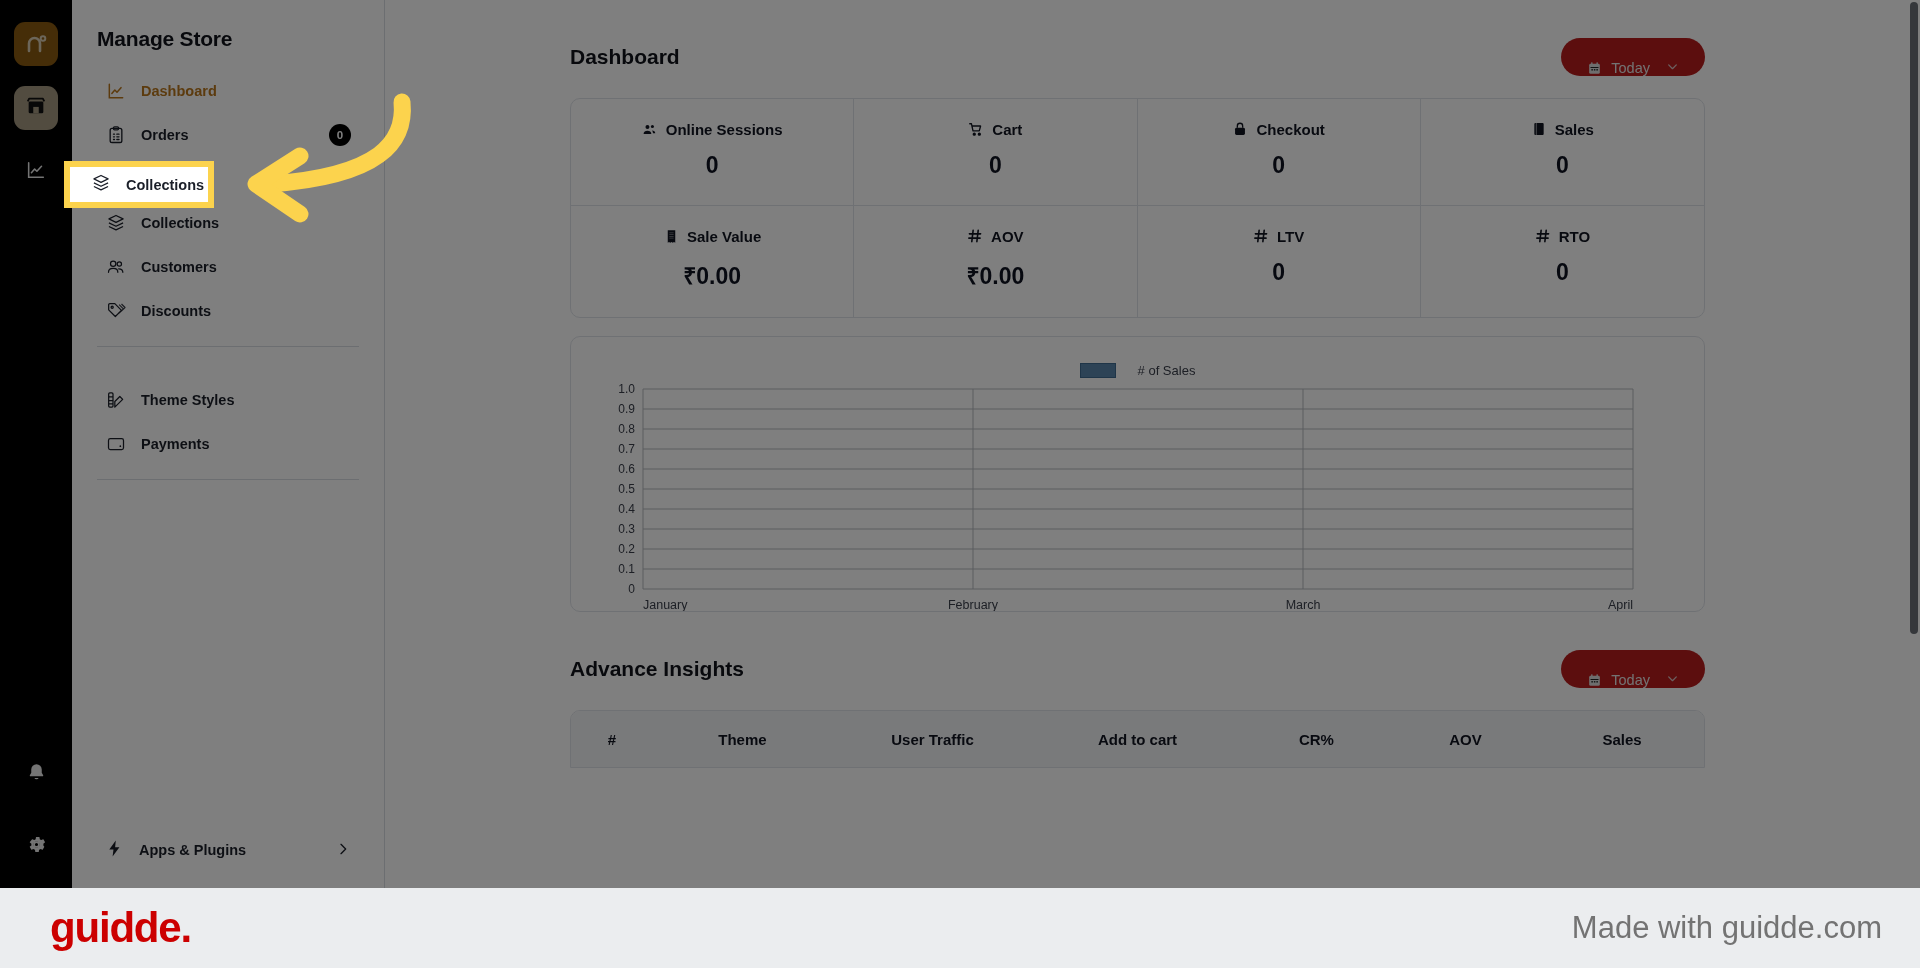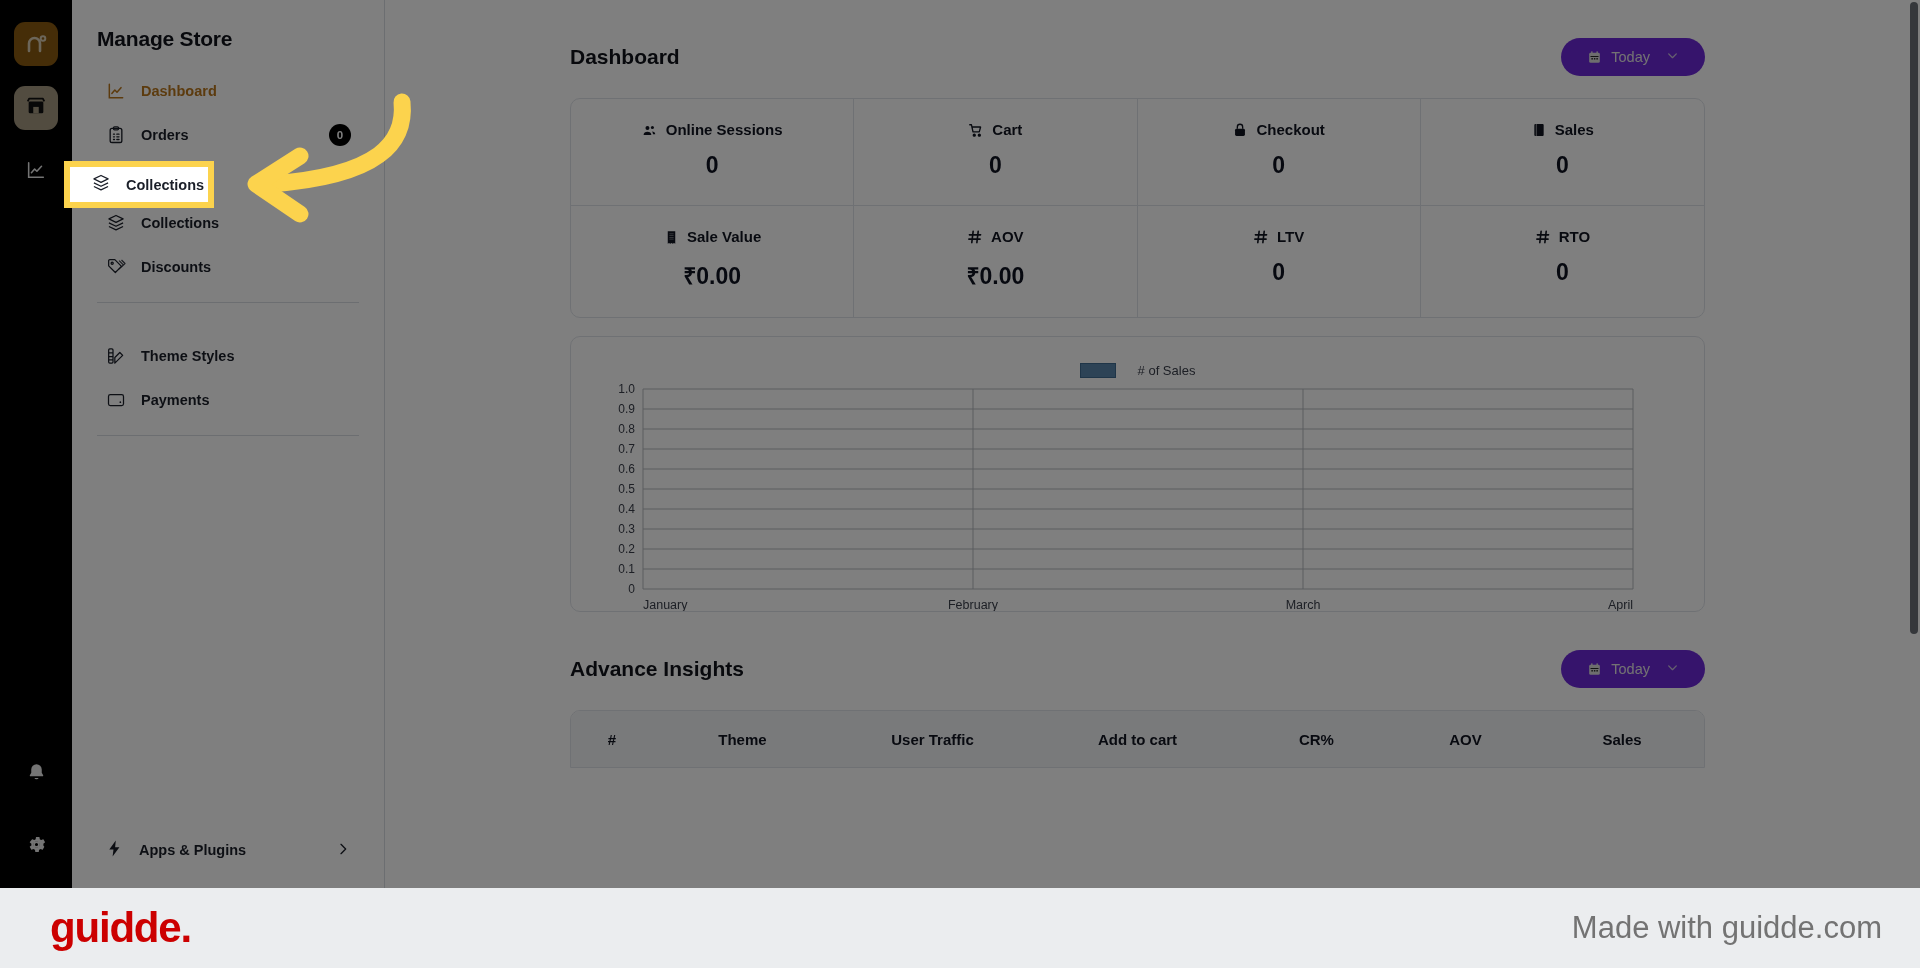--- a/index.html
+++ b/index.html
@@ -103,23 +103,23 @@
     overflow: hidden;
   }
 
   .section-head {
     display: flex; align-items: center;
     margin: 38px 215px 0 185px;
   }
   .section-title { font-size: 21px; font-weight: 700; color: #10131a; }
   .btn-today {
     margin-left: auto;
-    background: #6d28d9; color: #e6e6e6;
+    background: #b91c1c; color: #e6e6e6;
     border-radius: 22px; height: 38px; padding: 0 26px;
-    display: flex; align-items: center; gap: 9px;
+    display: flex; align-items: flex-end; gap: 9px;
     font-size: 14.5px; font-weight: 500;
   }
   .btn-today .cal { width: 15px; height: 15px; display:flex; }
   .btn-today .chev { margin-left: 7px; opacity: .85; }
 
   
   .card {
     margin: 22px 215px 0 185px;
     background: #fff;
     border: 1px solid #dfe3e8;
@@ -129,21 +129,21 @@
   .metrics { display: grid; grid-template-columns: repeat(4, 1fr); }
   .metric {
     padding: 22px 10px 26px 10px;
     text-align: center;
     border-right: 1px solid #dfe3e8;
     border-bottom: 1px solid #dfe3e8;
   }
   .metric:nth-child(4n) { border-right: none; }
   .metric.lastrow { border-bottom: none; }
   .metric-label {
-    display: flex; align-items: flex-end; justify-content: center; gap: 8px;
+    display: flex; align-items: flex-start; justify-content: center; gap: 8px;
     font-size: 15px; font-weight: 600; color: #101420;
   }
   .metric-label .mi { display:flex; width:16px; height:16px; align-items:center; justify-content:center;}
   .metric-value {
     margin-top: 14px; font-size: 23px; font-weight: 700; color: #0e1220;
   }
 
   
   .chart-card {
     margin: 18px 215px 0 185px;
@@ -329,20 +329,31 @@
           <span class="ico">
             <svg width="20" height="20" viewBox="0 0 24 24" fill="none" stroke="#1b1f29" stroke-width="1.5" stroke-linejoin="round">
               <path d="M12 3l8.5 4.1L12 11.2 3.5 7.1 12 3z"></path>
               <path d="M3.5 11.8L12 15.9l8.5-4.1"></path>
               <path d="M3.5 16.2L12 20.3l8.5-4.1"></path>
             </svg>
           </span>
           <span>Collections</span>
         </div>
 
+        <div class="nav-item">
+          <span class="ico">
+            <svg width="20" height="20" viewBox="0 0 24 24" fill="none" stroke="#1b1f29" stroke-width="1.5">
+              <circle cx="8.6" cy="8" r="3.2"></circle>
+              <circle cx="16" cy="8.4" r="2.6"></circle>
+              <path d="M3 18.4c0-2.9 2.5-4.6 5.6-4.6s5.6 1.7 5.6 4.6" stroke-linecap="round"></path>
+              <path d="M15.2 14.2c2.8.1 5 1.7 5 4.2" stroke-linecap="round"></path>
+            </svg>
+          </span>
+          <span>Customers</span>
+        </div>
 
         <div class="nav-item">
           <span class="ico">
             <svg width="20" height="20" viewBox="0 0 24 24" fill="none" stroke="#1b1f29" stroke-width="1.5" stroke-linejoin="round">
               <path d="M3.2 10.6V4.6a1.4 1.4 0 0 1 1.4-1.4h6l8 8-7.4 7.4-8-8z"></path>
               <circle cx="7.4" cy="7.4" r="1.3"></circle>
               <path d="M15.8 4.4l5 5-5.2 5.2M18.6 3.6l4.2 4.2-4.4 4.4" opacity=".85"></path>
             </svg>
           </span>
           <span>Discounts</span>

